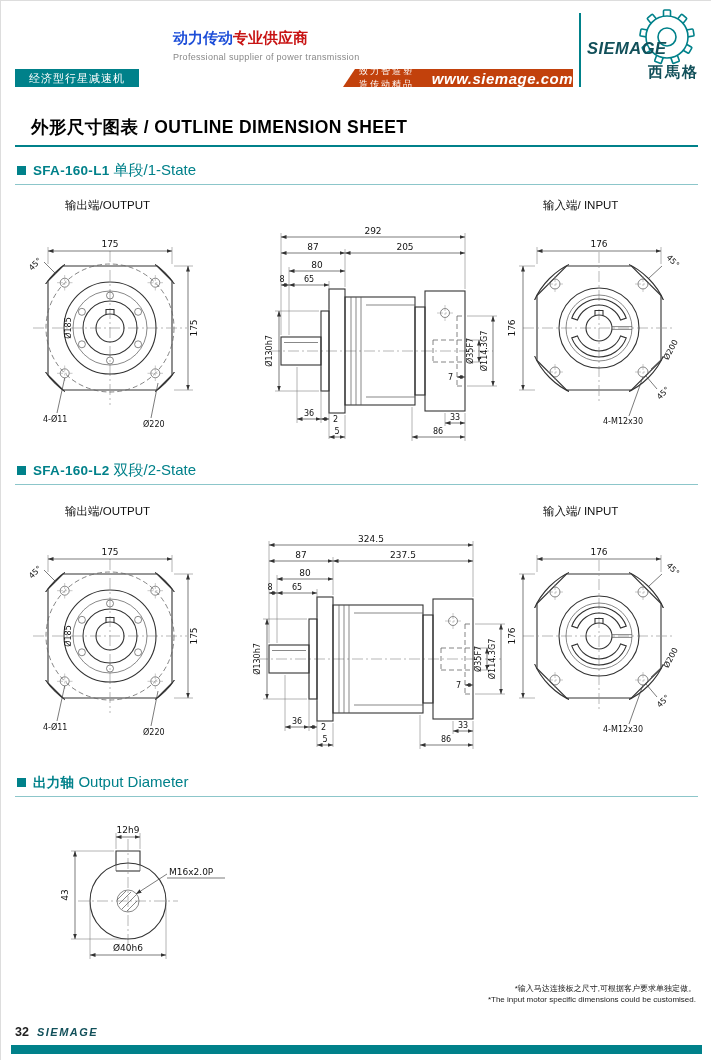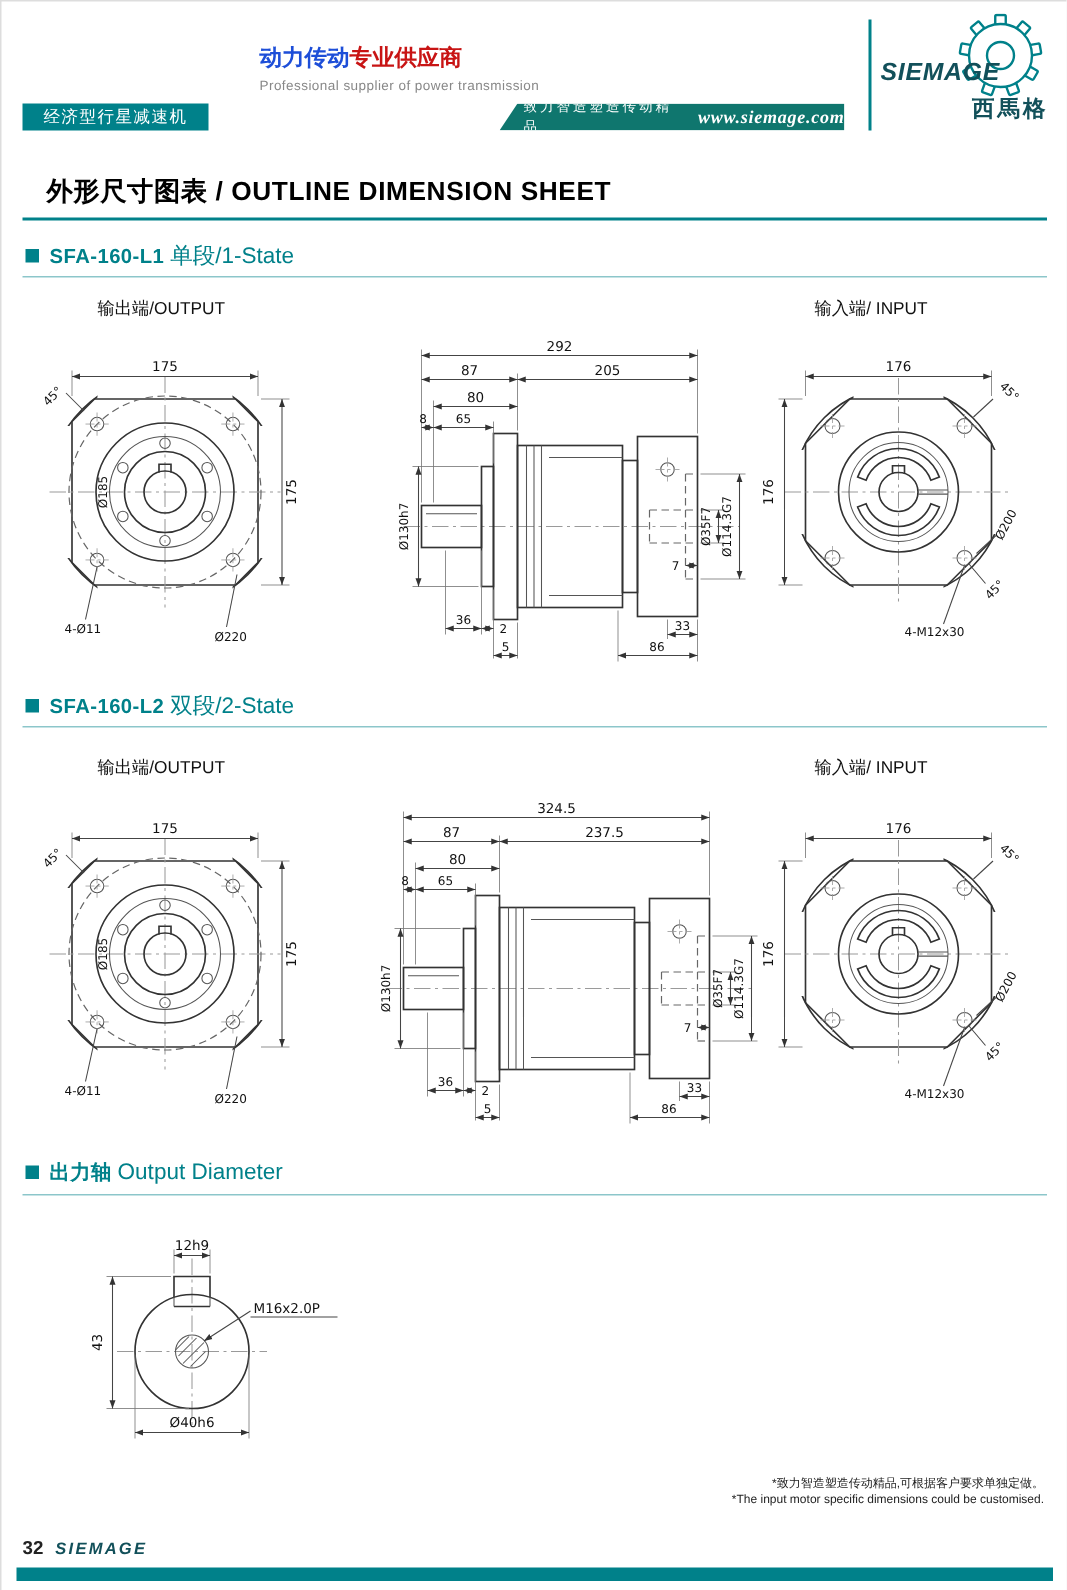--- a/index.html
+++ b/index.html
@@ -8,24 +8,24 @@
   .abs{position:absolute;}
 
   
   #sfa{left:16px;top:6px;color:#00818a;font-weight:bold;font-style:italic;font-size:37px;letter-spacing:1px;}
   #sfa .suffix{font-size:13px;font-style:normal;margin-left:5px;letter-spacing:0;}
   #banner{left:14px;top:68px;width:124px;height:18px;background:#00818a;color:#fff;font-size:11px;
           line-height:18px;text-align:center;letter-spacing:1px;}
   #slogan{left:172px;top:28px;font-size:15px;font-weight:bold;}
   #slogan .cn1{color:#1d4ed8;} #slogan .cn2{color:#c81414;}
   #slogan .en{font-weight:normal;font-size:9px;color:#888;margin-top:4px;letter-spacing:.3px;}
-  #strip{left:332px;top:68px;width:230px;height:18px;background:#0f766e;color:#fff;display:flex;
+  #strip{left:342px;top:68px;width:230px;height:18px;background:#c2410c;color:#fff;display:flex;
          align-items:center;gap:10px;padding-left:16px;box-sizing:border-box;font-size:9px;letter-spacing:2px;
          clip-path:polygon(12px 0,100% 0,100% 100%,0 100%);}
-  #strip .site{font-weight:bold;font-style:italic;font-size:12px;letter-spacing:.5px;font-family:Liberation Serif, serif;}
+  #strip .site{font-weight:bold;font-style:italic;font-size:15px;letter-spacing:.5px;}
   #vline{left:578px;top:12px;width:2px;height:74px;background:#00818a;}
   #logo{left:586px;top:8px;width:114px;height:80px;}
   #logo .gear{position:absolute;right:2px;top:0;}
   #logo .logotext{position:absolute;left:0;top:30px;font-size:16.5px;font-weight:bold;font-style:italic;
                   color:#12505a;letter-spacing:.5px;}
   #logo .logocn{position:absolute;right:2px;top:54px;font-size:15px;font-weight:bold;color:#12505a;letter-spacing:2px;}
 
   
   #title{left:30px;top:114px;font-size:17.5px;font-weight:bold;color:#000;letter-spacing:.4px;}
   .rule2{left:14px;width:683px;height:2px;background:#00818a;}
@@ -530,21 +530,21 @@
       <line class="ext" x1="103" y1="138" x2="48" y2="138"></line>
     <line class="dim" marker-start="url(#arr)" marker-end="url(#arr)" x1="52" y1="50" x2="52" y2="138"></line>
     <text class="d" transform="translate(45,94) rotate(-90)" text-anchor="middle">43</text>
     <line class="ext" x1="67" y1="102" x2="67" y2="158"></line>
       <line class="ext" x1="143" y1="102" x2="143" y2="158"></line>
     <line class="dim" marker-start="url(#arr)" marker-end="url(#arr)" x1="67" y1="154" x2="143" y2="154"></line>
     <text class="d" x="105" y="150" text-anchor="middle">Ø40h6</text>
   </svg>
 
   <div id="notes" class="abs">
-    <div>*致力智造塑造传动精品,可根据客户要求单独定做。</div>
+    <div>*输入马达连接板之尺寸,可根据客户要求单独定做。</div>
     <div>*The input motor specific dimensions could be customised.</div>
   </div>
   <div id="pfoot" class="abs">
     <span>32</span><span class="pbrand">SIEMAGE</span>
   </div>
   <div id="bbar" class="abs"></div>
 
 </div>
 
 </body></html>

